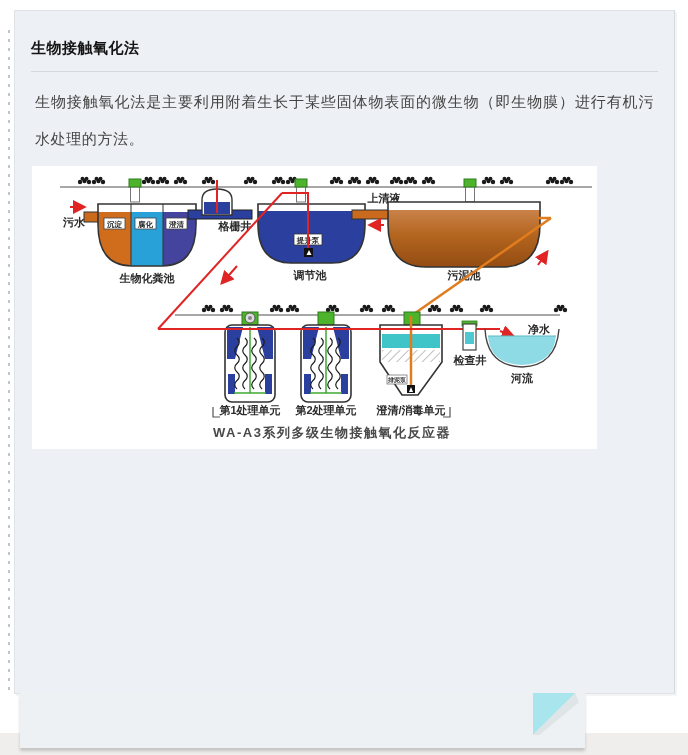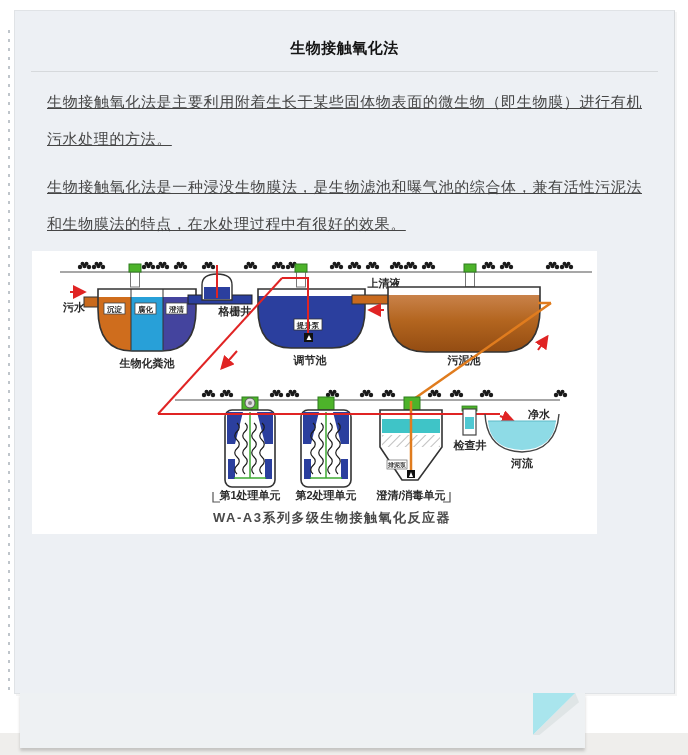--- a/index.html
+++ b/index.html
@@ -14,27 +14,25 @@
   }
   .card-main{
     position:absolute;left:14px;top:10px;width:661px;height:684px;
     background:#edf0f4;border:1px solid #e0e3e6;border-right-color:#d6d9dc;
     box-shadow:2px 2px 0 rgba(0,0,0,0.04);
     box-sizing:border-box;padding:0 16px;overflow:hidden;
   }
   .article-title{
     margin:27px 0 1px;font-size:15px;line-height:20px;font-weight:bold;color:#141414;
     letter-spacing:0.5px;
-    text-align:center;
   }
   .title-divider{margin:13px 0 0;border:0;border-top:1px solid #d6d9dc;height:0;}
   .para{
-    margin:11px 16px 0;font-size:15px;line-height:37px;color:#454545;letter-spacing:0.6px;
+    margin:11px 4px 0;font-size:15px;line-height:37px;color:#454545;letter-spacing:0.6px;
     text-align:justify;
-    text-decoration:underline;
   }
   .para.last{margin-top:17px;}
   .figure{
     margin:9px 0 0 1px;width:565px;height:283px;background:#ffffff;
   }
   .figure svg{display:block;}
   svg text{font-family:"Liberation Sans","DejaVu Sans",sans-serif;fill:#2b2b2b;}
   .lbl{font-size:11px;font-weight:bold;}
   .lbl-s{font-size:7.5px;font-weight:bold;}
   .lbl-xs{font-size:6px;font-weight:bold;}
@@ -54,21 +52,20 @@
 </style>
 </head>
 <body>
 
 <div class="stitch-edge"></div>
 
 <div class="card-main">
   <h1 class="article-title">生物接触氧化法</h1>
   <hr class="title-divider">
   <p class="para">生物接触氧化法是主要利用附着生长于某些固体物表面的微生物（即生物膜）进行有机污水处理的方法。</p>
-  <p class="para">生物接触氧化法是一种浸没生物膜法，是生物滤池和曝气池的综合体，兼有活性污泥法和生物膜法的特点，在水处理过程中有很好的效果。</p>
 
   <div class="figure">
     <svg width="565" height="283" viewBox="0 0 565 283" xmlns="http://www.w3.org/2000/svg">
       <defs>
         <marker id="arr" viewBox="0 0 10 10" refX="8" refY="5" markerWidth="7" markerHeight="7" orient="auto">
           <path d="M0,0 L10,5 L0,10 Z" fill="#e02424"></path>
         </marker>
         <g id="bush" fill="#1a1a1a">
           <circle cx="0" cy="0" r="2.2"></circle>
             <circle cx="4.5" cy="-1" r="2.2"></circle>

